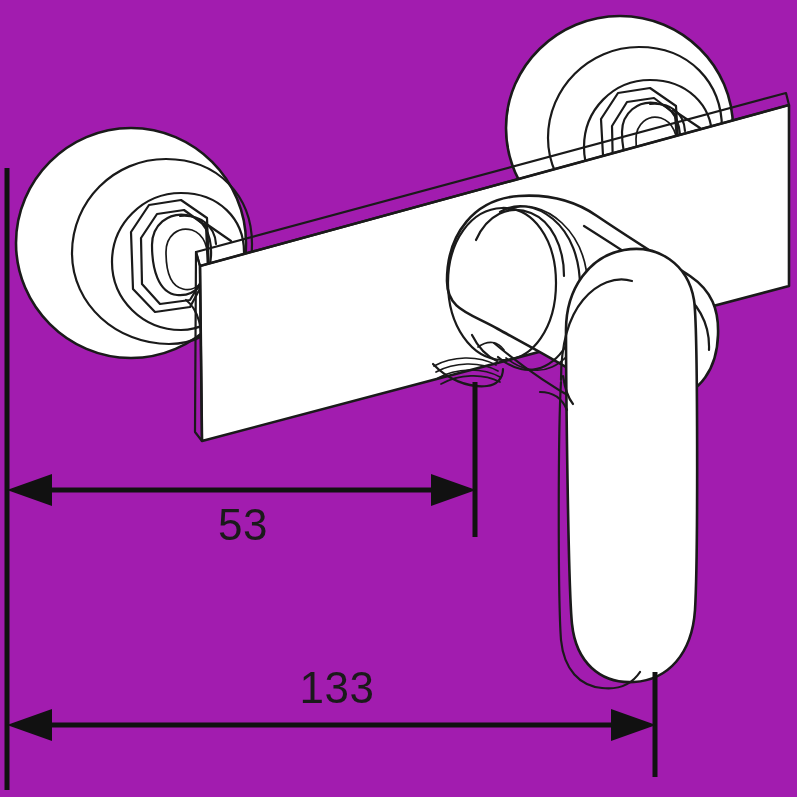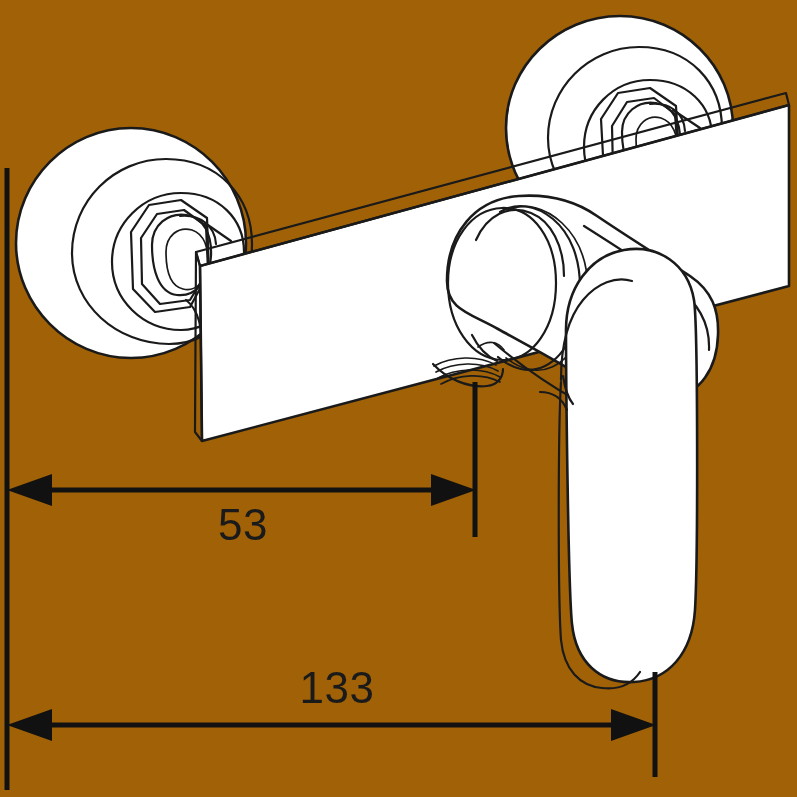--- a/index.html
+++ b/index.html
@@ -10,21 +10,21 @@
   body {
     width: 797px;
     height: 797px;
     overflow: hidden;
     font-family: "Liberation Sans", sans-serif;
   }
   #drawing-root {
     position: relative;
     width: 797px;
     height: 797px;
-    background: #a16207;
+    background: #a21caf;
   }
   #drawing-svg {
     position: absolute;
     top: 0;
     left: 0;
     width: 797px;
     height: 797px;
     display: block;
   }
   .outline {

